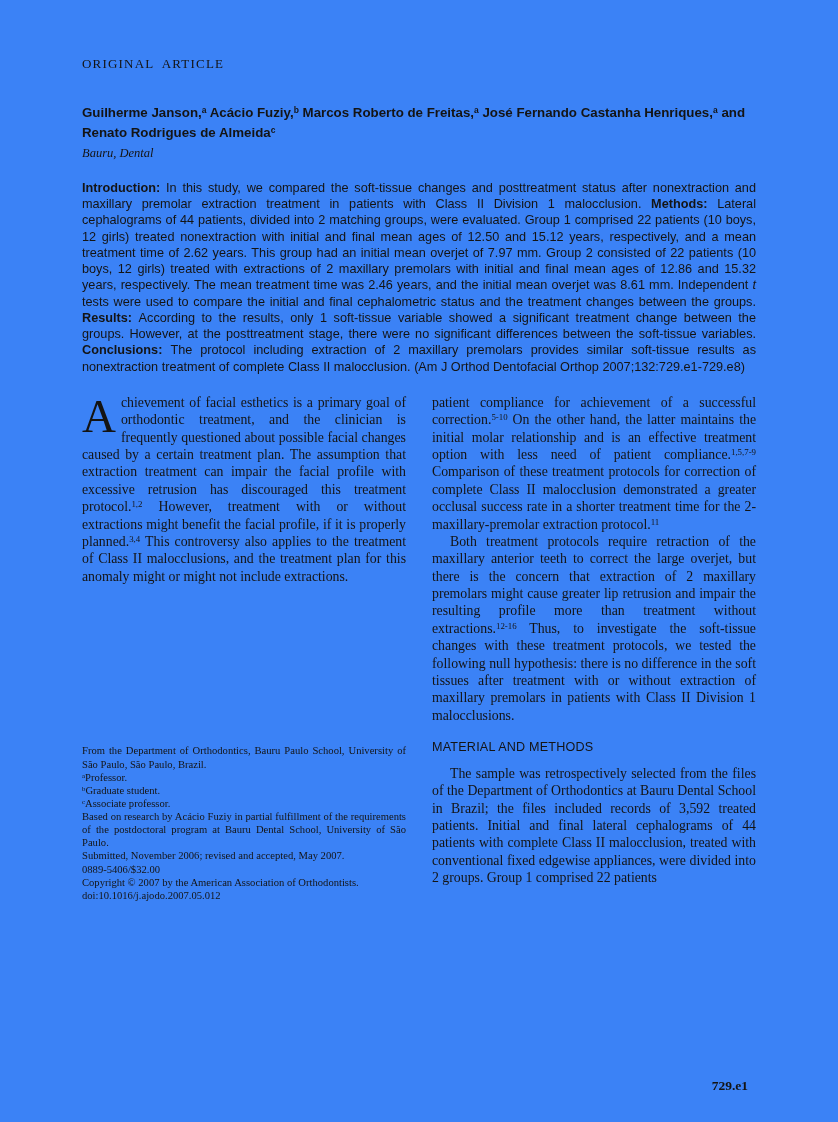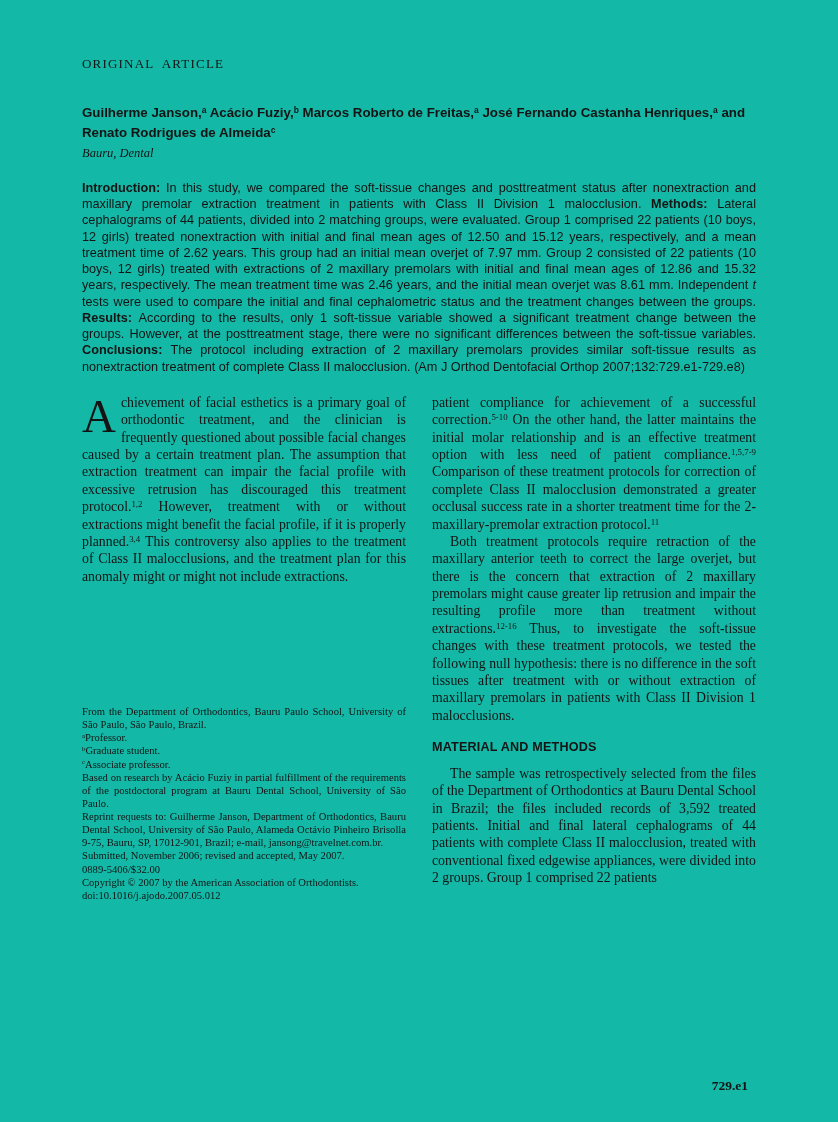--- a/index.html
+++ b/index.html
@@ -1,21 +1,21 @@
 <!DOCTYPE html>
 <html lang="en"><head>
 <meta charset="utf-8">
 <style>
   html, body { margin: 0; padding: 0; background: #ffffff; }
   .page {
     position: relative;
     width: 838px;
     height: 1122px;
     margin: 0 auto;
-    background: #14b8a6;
+    background: #3b82f6;
     box-sizing: border-box;
     padding: 0 82px;
     color: #141414;
     font-family: "Liberation Serif", serif;
     overflow: hidden;
   }
   .article-type {
     padding-top: 56px;
     font-size: 13px;
     letter-spacing: 1.2px;
@@ -64,21 +64,21 @@
   .col p { margin: 0; }
   .col p.indent { text-indent: 18px; }
   .dropcap {
     float: left;
     font-size: 47px;
     line-height: 0.82;
     padding: 3px 5px 0 0;
   }
   .section-heading {
     font-family: "Liberation Sans", sans-serif;
-    font-weight: bold;
+    font-weight: normal;
     font-size: 12.6px;
     margin: 16px 0 9px 0;
     text-align: left;
     letter-spacing: 0.2px;
   }
   .footnotes {
     margin-top: auto;
     padding-top: 12px;
     font-size: 10.6px;
     line-height: 1.24;
@@ -122,21 +122,20 @@
       <p>
         <span class="dropcap">A</span><span><span>chievement of facial esthetics is a primary goal of orthodontic treatment, and the clinician is frequently questioned about possible facial changes caused by a certain treatment plan. The assumption that extraction treatment can impair the facial profile with excessive retrusion has discouraged this treatment protocol.</span><sup>1,2</sup><span> However, treatment with or without extractions might benefit the facial profile, if it is properly planned.</span><sup>3,4</sup><span> This controversy also applies to the treatment of Class II malocclusions, and the treatment plan for this anomaly might or might not include extractions.</span></span>
       </p>
 
       <div class="footnotes">
         <p class="fn"><span>From the Department of Orthodontics, Bauru Paulo School, University of São Paulo, São Paulo, Brazil.</span></p>
         <p class="fn"><sup>a</sup><span>Professor.</span></p>
         <p class="fn"><sup>b</sup><span>Graduate student.</span></p>
         <p class="fn"><sup>c</sup><span>Associate professor.</span></p>
         <p class="fn"><span>Based on research by Acácio Fuziy in partial fulfillment of the requirements of the postdoctoral program at Bauru Dental School, University of São Paulo.</span></p>
-        <p class="fn"><span>Reprint requests to: Guilherme Janson, Department of Orthodontics, Bauru Dental School, University of São Paulo, Alameda Octávio Pinheiro Brisolla 9-75, Bauru, SP, 17012-901, Brazil; e-mail, jansong@travelnet.com.br.</span></p>
         <p class="fn"><span>Submitted, November 2006; revised and accepted, May 2007.</span></p>
         <p class="fn"><span>0889-5406/$32.00</span></p>
         <p class="fn"><span>Copyright © 2007 by the American Association of Orthodontists.</span></p>
         <p class="fn"><span>doi:10.1016/j.ajodo.2007.05.012</span></p>
       </div>
     </div>
 
     <div class="col right">
       <p><span>patient compliance for achievement of a successful correction.</span><sup>5-10</sup><span> On the other hand, the latter maintains the initial molar relationship and is an effective treatment option with less need of patient compliance.</span><sup>1,5,7-9</sup><span> Comparison of these treatment protocols for correction of complete Class II malocclusion demonstrated a greater occlusal success rate in a shorter treatment time for the 2-maxillary-premolar extraction protocol.</span><sup>11</sup></p>
       <p class="indent"><span>Both treatment protocols require retraction of the maxillary anterior teeth to correct the large overjet, but there is the concern that extraction of 2 maxillary premolars might cause greater lip retrusion and impair the resulting profile more than treatment without extractions.</span><sup>12-16</sup><span> Thus, to investigate the soft-tissue changes with these treatment protocols, we tested the following null hypothesis: there is no difference in the soft tissues after treatment with or without extraction of maxillary premolars in patients with Class II Division 1 malocclusions.</span></p>

